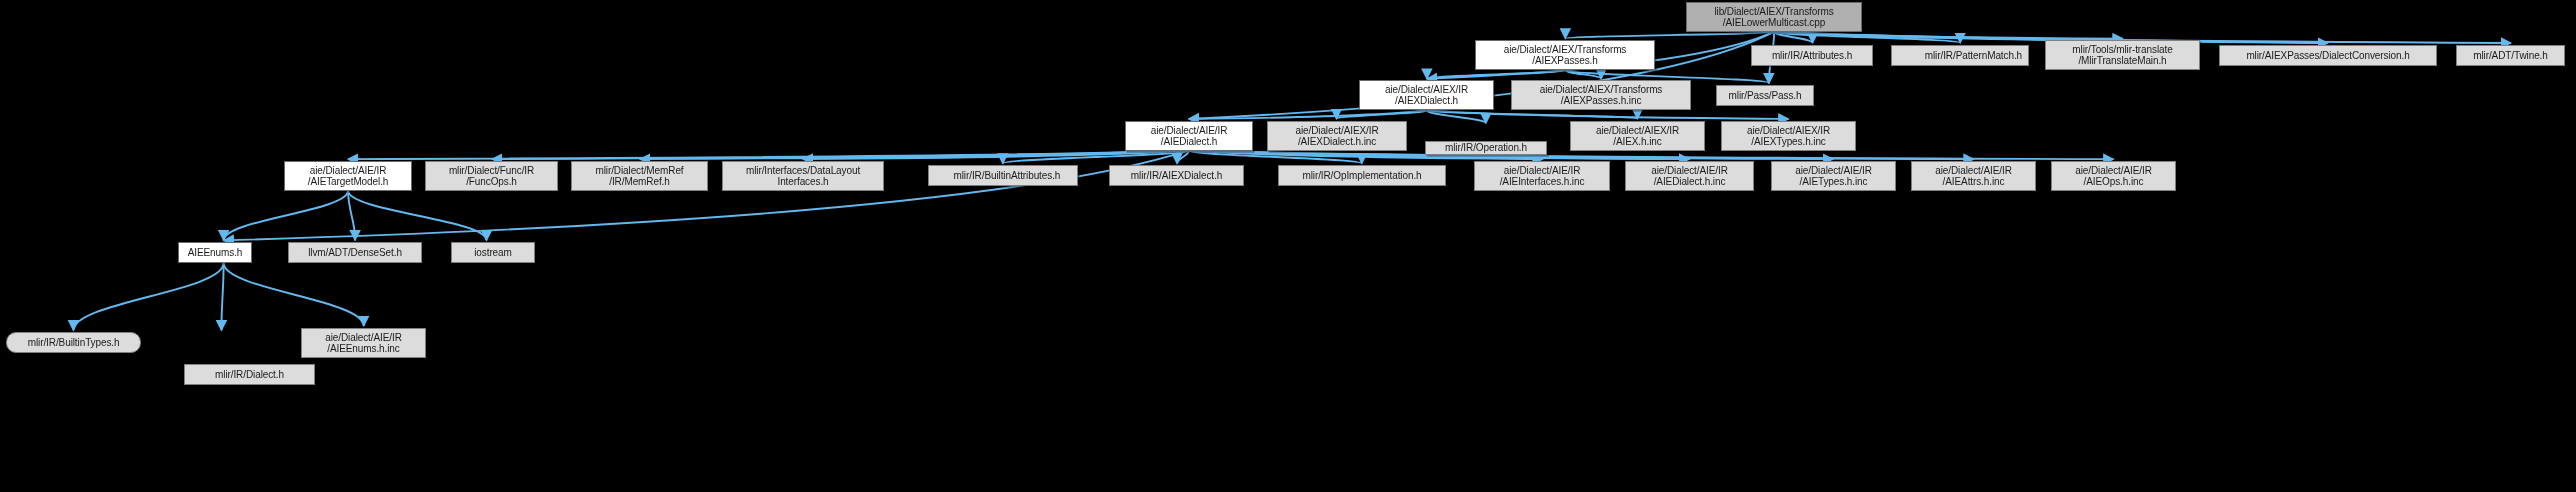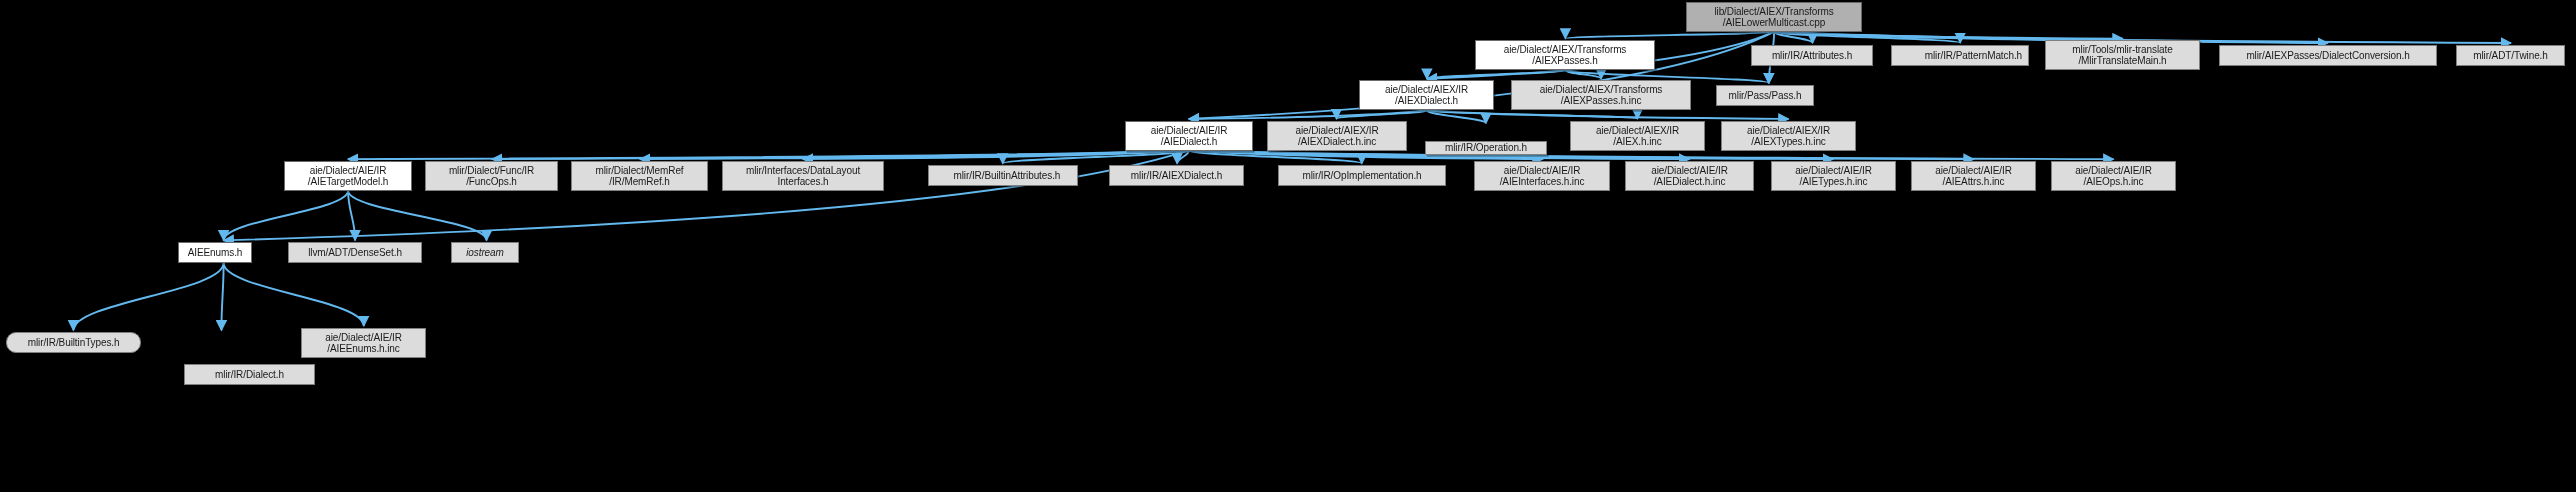--- a/index.html
+++ b/index.html
@@ -140,19 +140,19 @@
     <div class="node" style="left: 1625px; top: 161px; width: 129px; height: 30px;"><span class="node-label">aie/Dialect/AIE/IR
 /AIEDialect.h.inc</span></div>
     <div class="node" style="left: 1771px; top: 161px; width: 125px; height: 30px;"><span class="node-label">aie/Dialect/AIE/IR
 /AIETypes.h.inc</span></div>
     <div class="node" style="left: 1911px; top: 161px; width: 125px; height: 30px;"><span class="node-label">aie/Dialect/AIE/IR
 /AIEAttrs.h.inc</span></div>
     <div class="node" style="left: 2051px; top: 161px; width: 125px; height: 30px;"><span class="node-label">aie/Dialect/AIE/IR
 /AIEOps.h.inc</span></div>
     <div class="node white" style="left: 178px; top: 242px; width: 74px; height: 21px;"><span class="node-label">AIEEnums.h</span></div>
     <div class="node" style="left: 288px; top: 242px; width: 134px; height: 21px;"><span class="node-label">llvm/ADT/DenseSet.h</span></div>
-    <div class="node" style="left: 451px; top: 242px; width: 68px; height: 21px; font-style: italic;"><span class="node-label">iostream</span></div>
+    <div class="node" style="left: 451px; top: 242px; width: 84px; height: 21px;"><span class="node-label">iostream</span></div>
     <div class="node" style="left: 6.1px; top: 332px; width: 135px; height: 21px; border-radius: 10px;"><span class="node-label">mlir/IR/BuiltinTypes.h</span></div>
     <div class="node" style="left: 184px; top: 332px; width: 131px; height: 21px; margin-top: 32px;"><span class="node-label">mlir/IR/Dialect.h</span></div>
     <div class="node" style="left: 301px; top: 328px; width: 125px; height: 30px;"><span class="node-label">aie/Dialect/AIE/IR
 /AIEEnums.h.inc</span></div>
   </div>
 
 
 </body></html>

